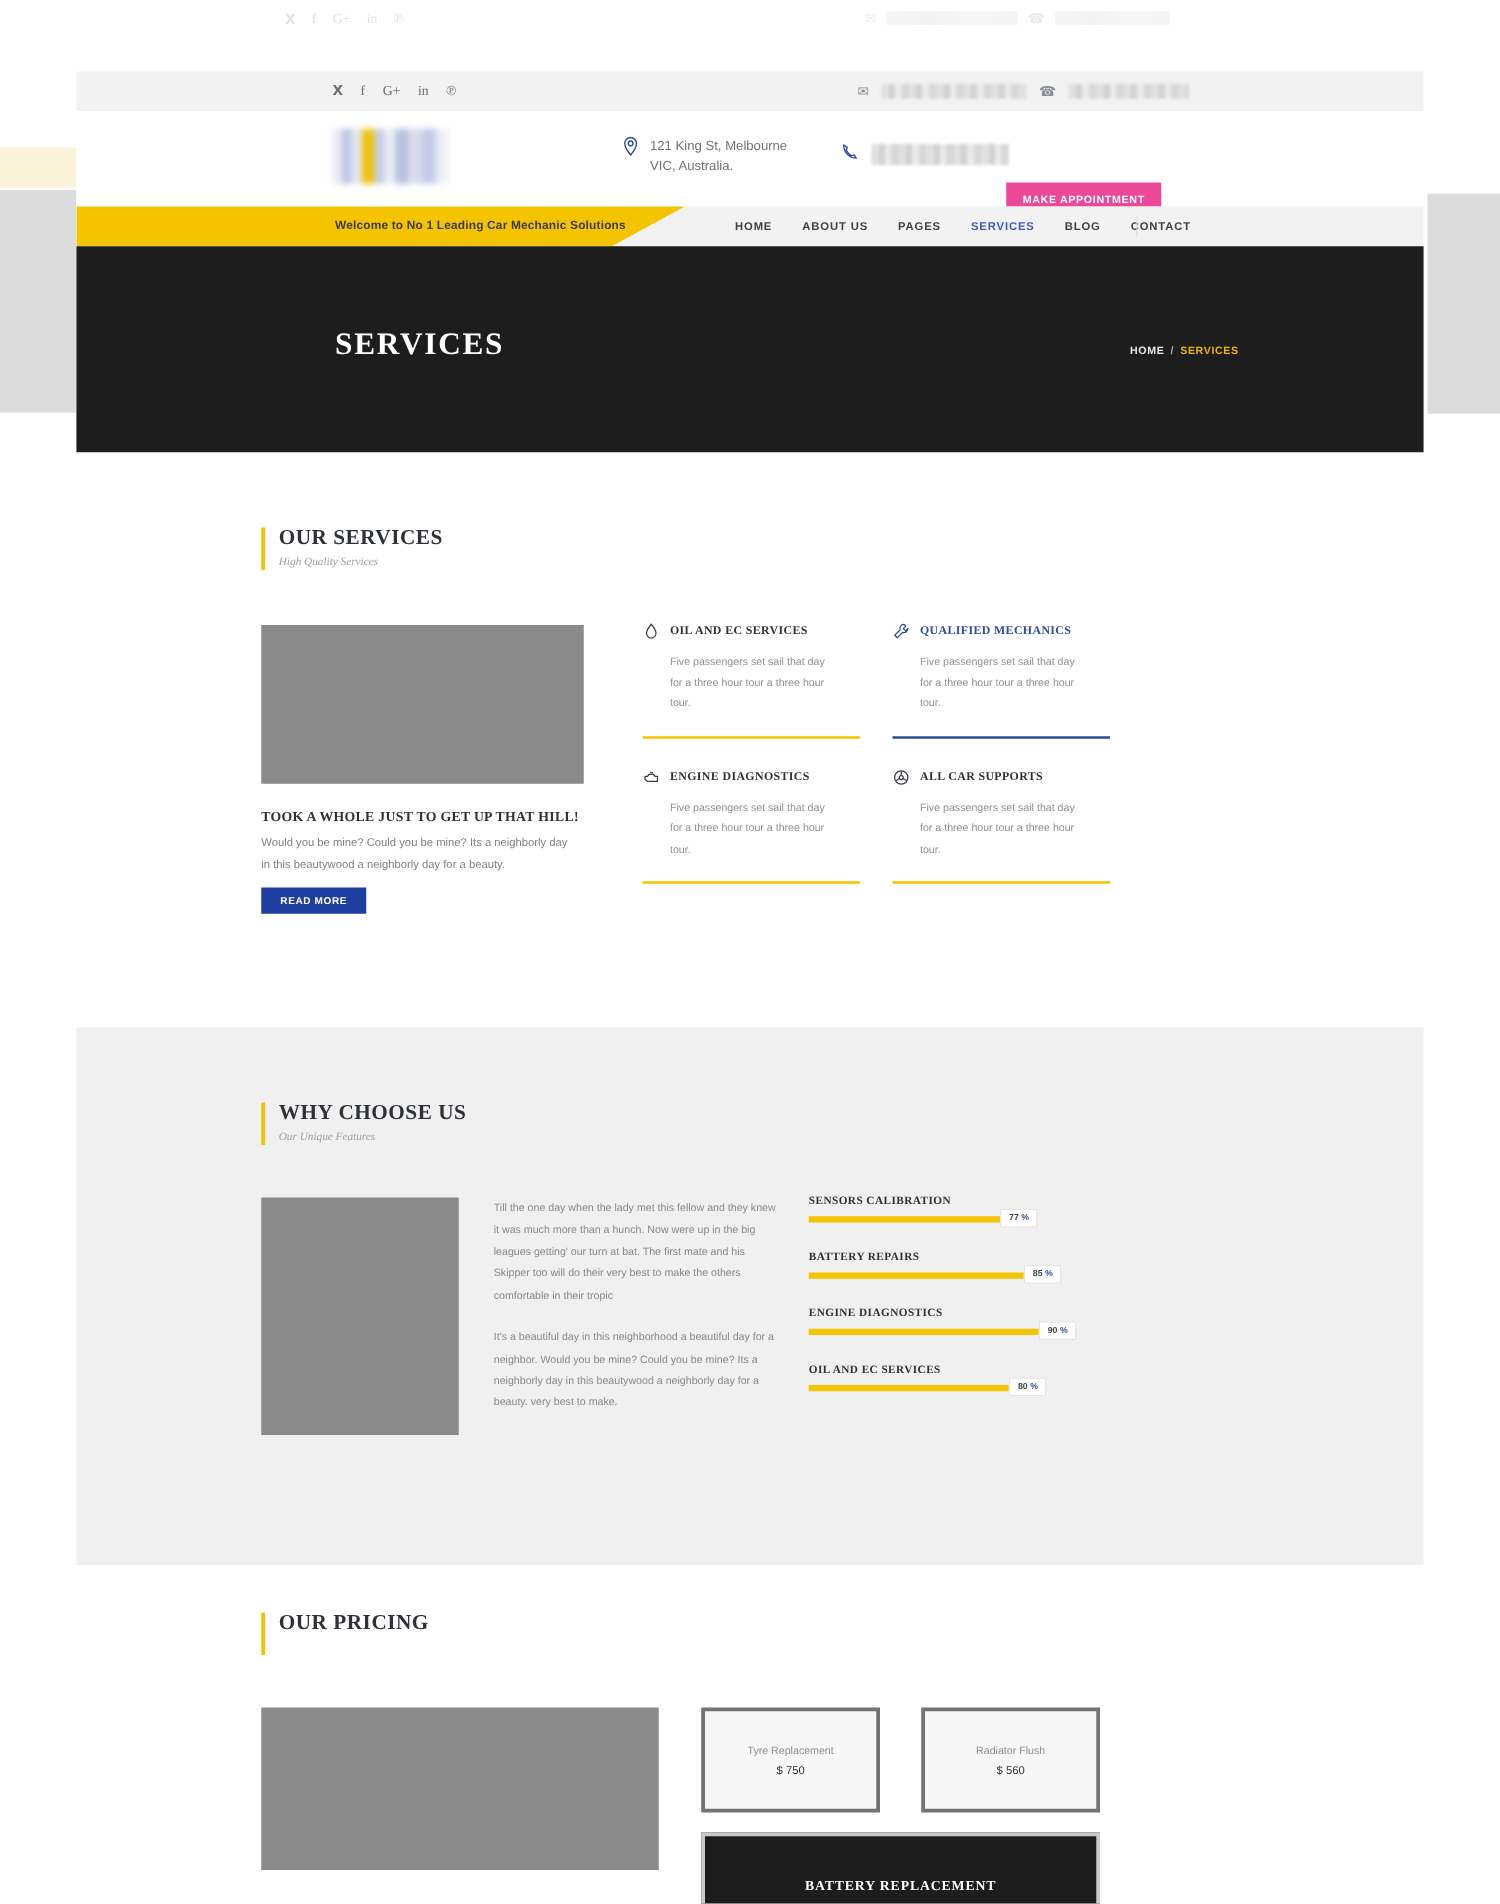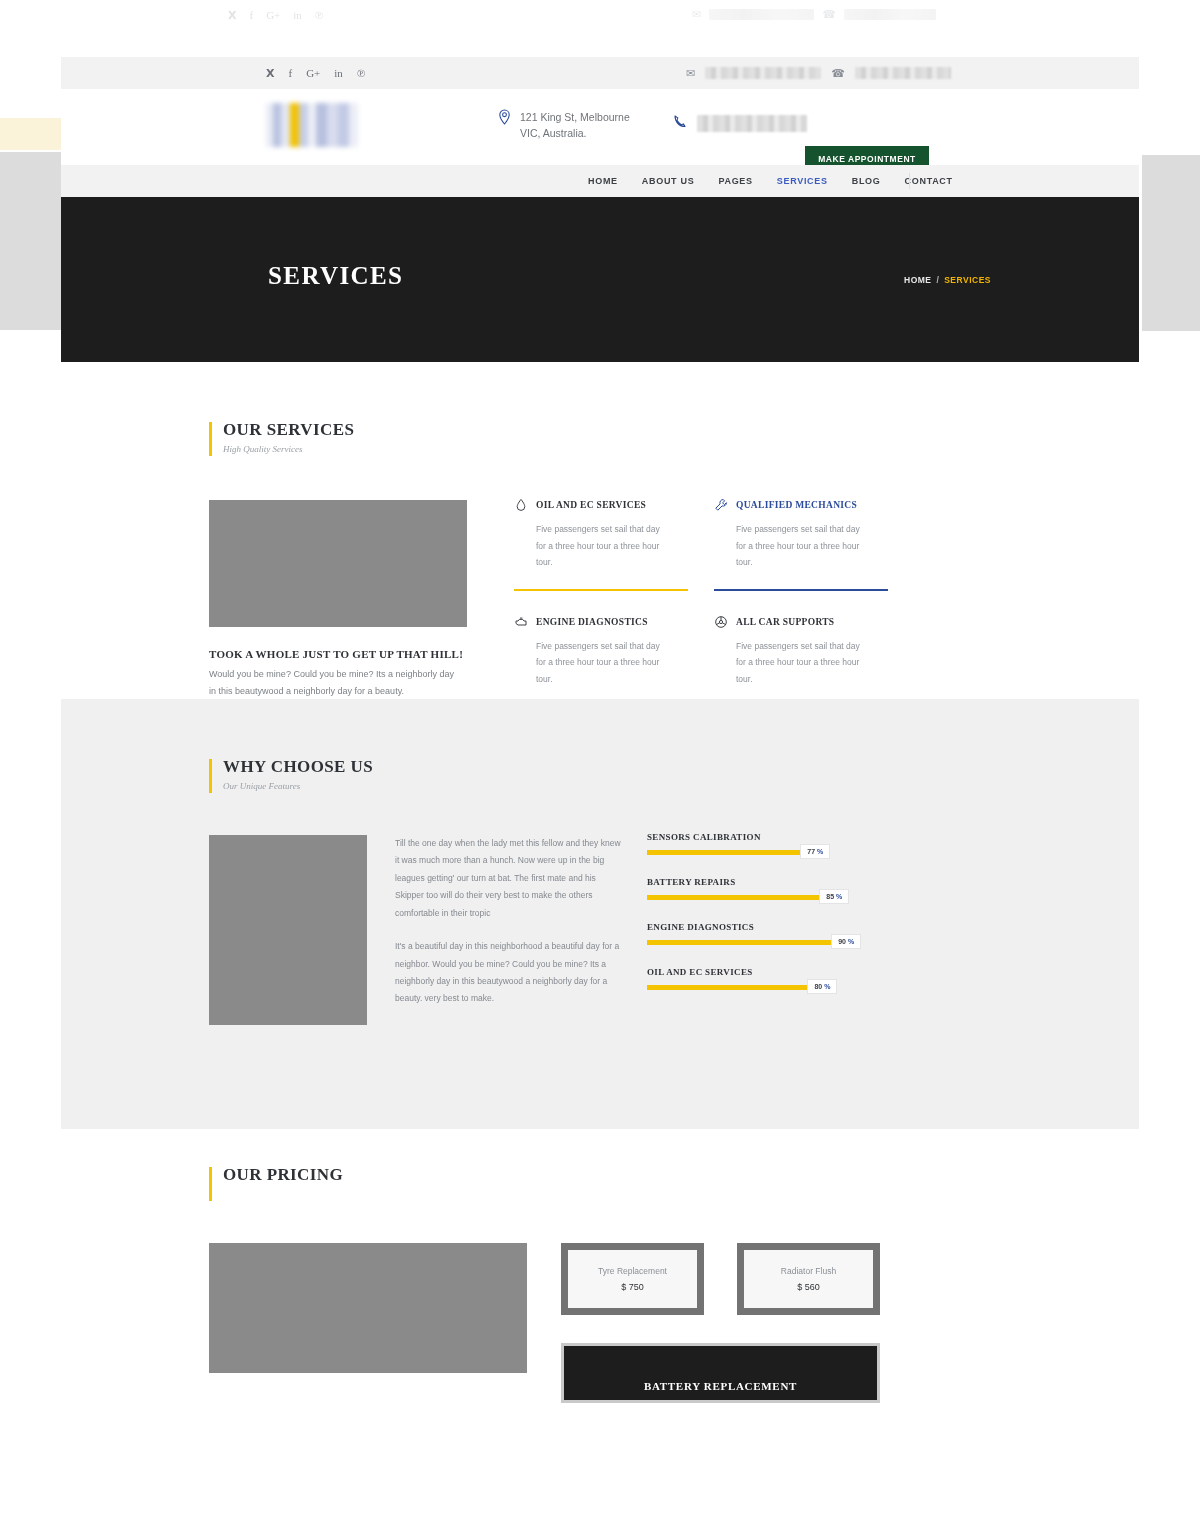--- a/index.html
+++ b/index.html
@@ -128,21 +128,21 @@
     max-width: 130px;
   }
   .phonewrap {
     position: absolute; left: 612px; top: 25px;
     display: flex; align-items: center; gap: 10px;
   }
   .phonewrap .ph { color: #2b4b9b; font-size: 15px; }
   .appt-btn {
     position: absolute; left: 744px; top: 57px;
     width: 124px; height: 25px;
-    background: #14532d;
+    background: #ec4899;
     color: #ffffff;
     font-size: 8.5px; font-weight: bold; letter-spacing: .55px;
     display: flex; align-items: center; justify-content: center;
     border: none; cursor: pointer;
     font-family: "Liberation Sans", sans-serif;
   }
 
   
   .navbar {
     height: 32px;
@@ -216,21 +216,21 @@
     font-size: 9px; color: #9aa0a6;
     font-style: italic; margin-top: 4px;
     font-family: "Liberation Serif", serif;
   }
 
   
   .services-sec {
     background: #ffffff;
     padding: 58px 0 13px 0;
     position: relative;
-    height: 337px;
+    height: 460px;
   }
   .inner { position: relative; margin: 0 148px; }
 
   .svc-photo {
     position: absolute; left: 0; top: 80px;
     width: 258px; height: 127px;
     background: #8a8a8a;
   }
   .svc-left-head {
     position: absolute; left: 0; top: 228px;
@@ -339,23 +339,23 @@
   .price-photo {
     position: absolute; left: 0; top: 78px;
     width: 318px; height: 130px;
     background: #8a8a8a;
   }
   .price-cards {
     position: absolute; left: 352px; top: 78px;
     display: flex; gap: 33px;
   }
   .price-card {
-    width: 143px; height: 72px;
+    width: 143px; height: 84px;
     background: #f7f7f7;
-    border: 7px solid #737373;
+    border: 3px solid #737373;
     display: flex; flex-direction: column;
     align-items: center; justify-content: center; gap: 6px;
     cursor: pointer;
   }
   .price-card .pname { font-size: 8.5px; color: #8b9097; }
   .price-card .pval  { font-size: 9px; font-weight: normal; color: #2e3237; }
 
   .price-dark {
     position: absolute; left: 352px; top: 178px;
     width: 319px; height: 60px;
@@ -431,20 +431,23 @@
           <path d="M2 2c0 6 4.5 10.5 10 10.5l-1.6-2.6-2.3.8C6.6 9.6 4.9 7.9 4 6.2l.8-2.3L2 2z" stroke="#2b4b9b" stroke-width="1.1" fill="none" stroke-linejoin="round"></path>
         </svg>
       </span>
       <span class="blur-chip" style="width:110px;height:17px"></span>
     </div>
 
     <button class="appt-btn">MAKE APPOINTMENT</button>
   </div>
 
   <div class="navbar">
+    <div class="welcome">
+      <span>Welcome to No 1 Leading Car Mechanic Solutions</span>
+    </div>
     <nav class="menu">
       <a href="#">HOME</a>
       <a href="#">ABOUT US</a>
       <a href="#">PAGES</a>
       <a href="#" class="active">SERVICES</a>
       <a href="#">BLOG</a>
       <a href="#">CONTACT</a>
     </nav>
     <button class="searchbtn">
       <svg width="12" height="12" viewBox="0 0 12 12" fill="none" aria-hidden="true">

